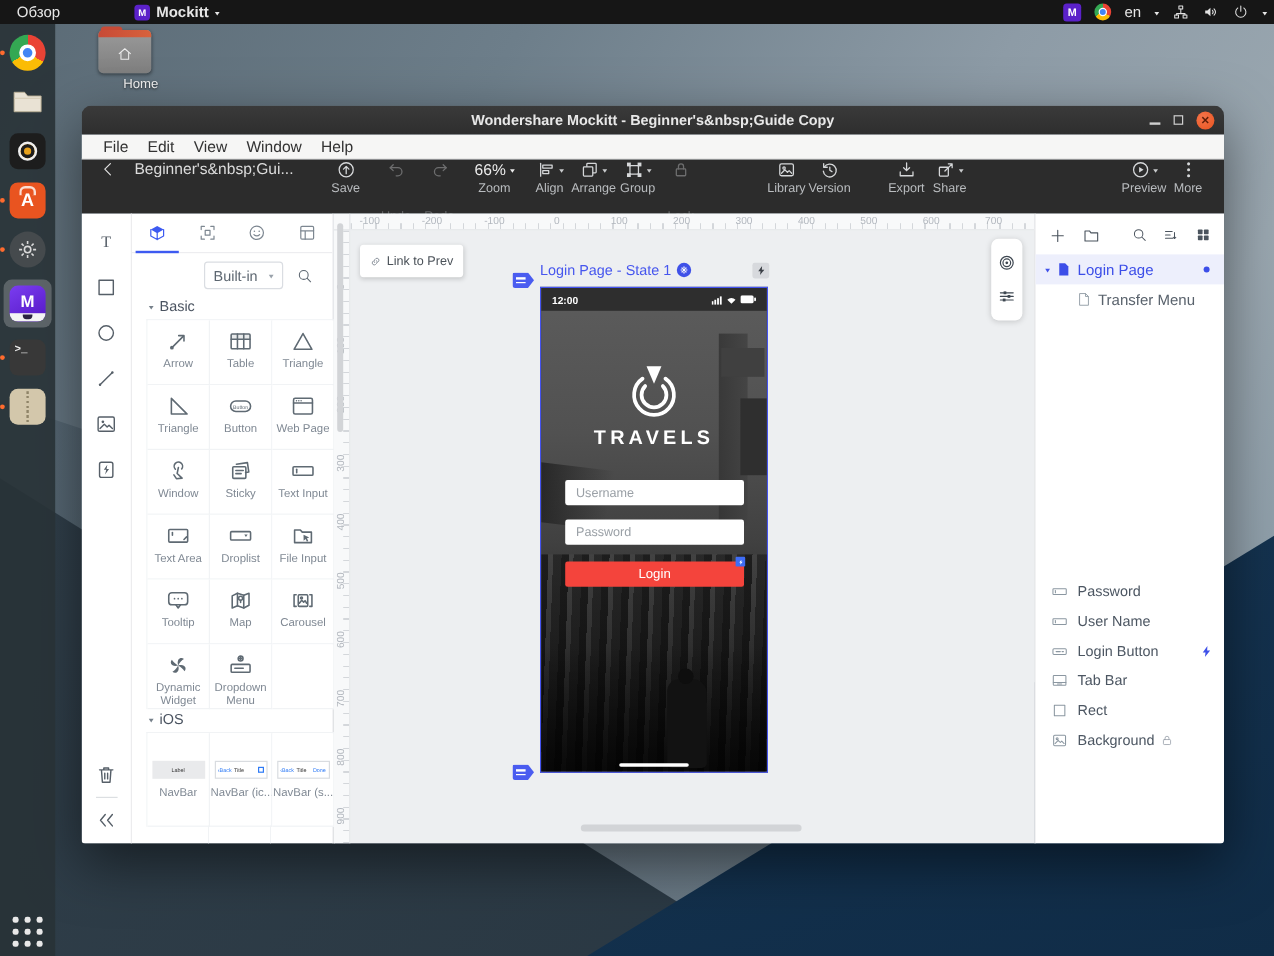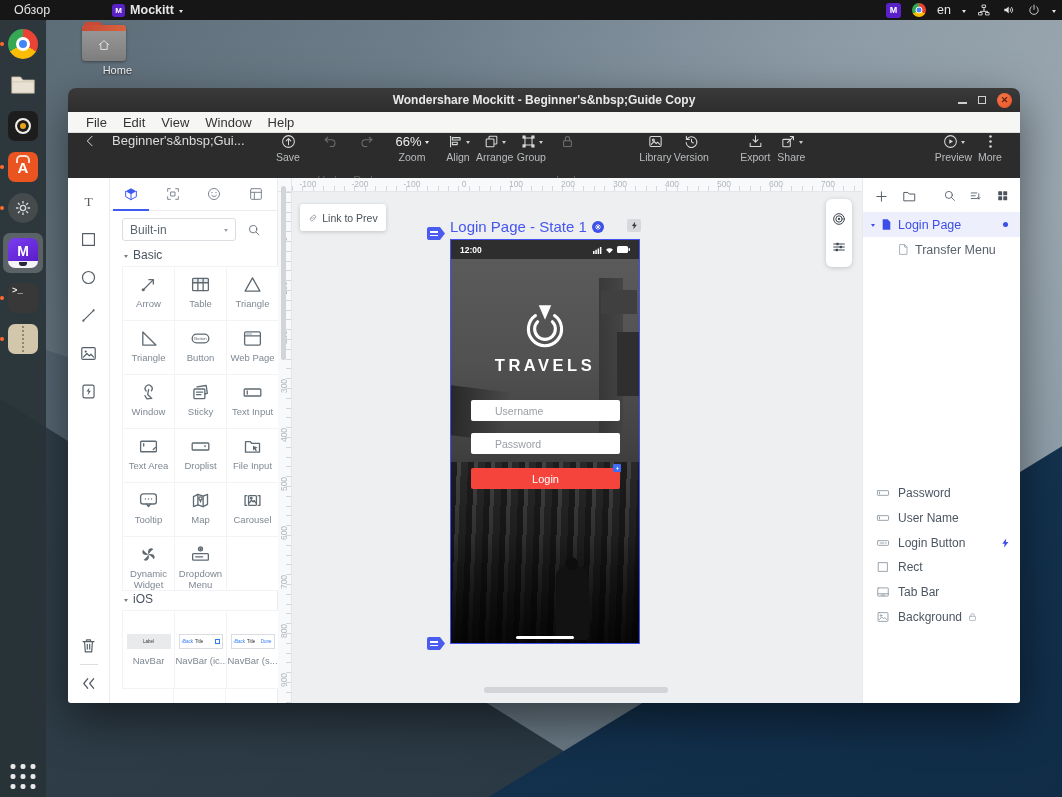--- a/index.html
+++ b/index.html
@@ -119,21 +119,21 @@
 
   
   .widgets { width:168px; background:#fff; border-right:1px solid #ececee; position:relative; flex:none; font-size:0; }
   .w-tabs { height:33px; border-bottom:1px solid #ededf0; display:flex; }
   .w-tab { width:42px; display:flex; align-items:center; justify-content:center; position:relative; color:#7d8791; }
   .w-tab .ic { width:16px; height:16px; }
   .w-tab.sel { color:#3d5af1; }
   .w-tab.sel::after { content:""; position:absolute; bottom:-1px; left:3px; right:3px; height:2px; background:#3d5af1; }
   .w-filter { position:absolute; top:40px; left:12px; right:12px; height:23px; display:flex; gap:7px; }
   .w-select { flex:1; border:1px solid #dadde2; border-radius:3px; display:flex; align-items:center;
-    padding:0 7px; font-size:12px; color:#5c6670; }
+    padding:0 7px; font-size:12px; color:#5c6670;margin-left:48px; }
   .w-select .caret { margin-left:auto; color:#9aa2ab; }
   .w-search { width:22px; display:flex; align-items:center; justify-content:center; color:#5c6670; }
   .w-search .ic { width:14px; height:14px; }
   .w-section { position:absolute; left:14px; display:flex; align-items:center; gap:5px; font-size:12px; color:#4a5360; }
   .w-section .caret { color:#76808a; }
   .sec-basic { top:70px; } .sec-ios { top:414px; }
   .w-grid { position:absolute; top:88px; left:12px; width:157px; display:grid; grid-template-columns:repeat(3,52px);
     border-top:1px solid #f1f3f5; border-left:1px solid #f1f3f5; }
   .widget-cell { width:52px; height:54px; border-right:1px solid #f1f3f5; border-bottom:1px solid #f1f3f5;
     display:flex; flex-direction:column; align-items:center; padding-top:7px; background:#fff; }
@@ -165,21 +165,21 @@
     background-size:5px 100%; background-position:100% 0; background-repeat:no-repeat; }
   .v-ruler .rl { position:absolute; left:1px; font-size:8.5px; color:#b2b7be; writing-mode:vertical-rl;
     transform:rotate(180deg) translateY(50%); }
   .ruler-corner { position:absolute; top:0; left:0; width:14px; height:14px; background:#f8f9fa;
     border-right:1px solid #e4e6e9; border-bottom:1px solid #e4e6e9; }
   .link-chip { position:absolute; left:22px; top:26px; width:86px; height:27px; background:#fff; border-radius:3px;
     box-shadow:0 1px 4px rgba(0,0,0,.18); display:flex; align-items:center; justify-content:center; gap:4px;
     font-size:10.5px; color:#4a5158; }
   .link-chip .ic { width:10px; height:10px; color:#6b7480; }
   .artboard-head { position:absolute; left:172px; top:40px; display:flex; align-items:center; gap:5px; }
-  .artboard-title { font-size:15px; color:#4656ee; white-space:nowrap; }
+  .artboard-title { font-size:12px; color:#4656ee; white-space:nowrap; }
   .gear-dot { width:12px; height:12px; border-radius:50%; background:#3f51e8; display:flex; align-items:center; justify-content:center; }
   .gear-dot svg { width:8px; height:8px; }
   .bolt-chip { position:absolute; left:349px; top:41px; width:14px; height:13px; background:#d7d9dd; border-radius:2px;
     display:flex; align-items:center; justify-content:center; color:#3a3f46; }
   .bolt-chip svg { width:9px; height:9px; }
   .tag-chip { position:absolute; left:149px; width:18px; height:13px; background:#4a5cf0; border-radius:2px 0 0 2px;
     clip-path:polygon(0 0,72% 0,100% 50%,72% 100%,0 100%); }
   .tag-chip i { position:absolute; left:3px; right:7px; height:1.5px; background:#fff; }
   .tag-chip i:nth-child(1){ top:4px; } .tag-chip i:nth-child(2){ top:7.5px; }
   .tag-top { top:49px; } .tag-bottom { top:459px; }
@@ -201,21 +201,21 @@
   .ph-person::before { content:""; position:absolute; top:-9px; left:9px; width:13px; height:13px; border-radius:50%; background:#0e0e0e; }
   .ab-status { position:absolute; top:0; left:0; right:0; height:19px; background:rgba(42,42,42,.92);
     display:flex; align-items:center; justify-content:space-between; padding:0 9px; }
   .ab-time { color:#fff; font-size:8.5px; font-weight:bold; }
   .ab-sticons { display:flex; align-items:center; gap:3px; }
   .ab-sticons svg { display:block; }
   .ab-logo { position:absolute; top:58px; left:50%; transform:translateX(-50%); width:56px; height:56px; color:#fff; }
   .ab-logotext { position:absolute; top:116px; left:0; right:0; text-align:center; color:#fff; font-size:16.5px;
     font-weight:bold; letter-spacing:3.5px; }
   .ab-input { position:absolute; left:20px; right:19px; height:21px; background:#fff; border-radius:2px;
-    display:flex; align-items:center; padding-left:24px; font-size:10.5px; color:#9aa0a6; }
+    display:flex; align-items:center; padding-left:9px; font-size:10.5px; color:#9aa0a6; }
   .ab-user { top:160px; } .ab-pass { top:193px; }
   .ab-login { position:absolute; left:20px; right:19px; top:228px; height:21px; background:#f4443c; border-radius:2px;
     display:flex; align-items:center; justify-content:center; color:#fff; font-size:11px; }
   .ab-login-badge { position:absolute; right:-1px; top:-4px; width:8px; height:8px; background:#3f6df6; border-radius:1px;
     display:flex; align-items:center; justify-content:center; }
   .ab-login-badge svg { width:5px; height:5px; }
   .ab-homebar { position:absolute; bottom:4px; left:50%; transform:translateX(-50%); width:58px; height:3.5px;
     background:#fff; border-radius:2px; }
 
   .float-tools { position:absolute; left:548px; top:21px; width:26px; height:68px; background:#fff; border-radius:6px;
@@ -1068,33 +1068,33 @@
               <span class="lname">Login Button</span>
               <span class="layer-badge bolt">
                 <svg viewBox="0 0 24 24" fill="currentColor">
                   <path d="M13.5 2 5 13.5h5L9 22l9.5-12h-5.5Z"></path>
                 </svg>
               </span>
             </div>
             <div class="layer-row">
               <span class="lic">
                 <svg viewBox="0 0 24 24" fill="none" stroke="currentColor" stroke-width="1.5" stroke-linecap="round" stroke-linejoin="round">
-                  <rect x="4.5" y="4.5" width="15" height="15"></rect>
-                </svg>
-              </span>
-              <span class="lname">Rect</span>
+                  <rect x="3" y="5" width="18" height="14" rx="1"></rect>
+                  <path d="M3 15h18M9 17.2h6"></path>
+                </svg>
+              </span>
+              <span class="lname">Tab Bar</span>
             </div>
             <div class="layer-row">
               <span class="lic">
                 <svg viewBox="0 0 24 24" fill="none" stroke="currentColor" stroke-width="1.5" stroke-linecap="round" stroke-linejoin="round">
-                  <rect x="3" y="5" width="18" height="14" rx="1"></rect>
-                  <path d="M3 15h18M9 17.2h6"></path>
-                </svg>
-              </span>
-              <span class="lname">Tab Bar</span>
+                  <rect x="4.5" y="4.5" width="15" height="15"></rect>
+                </svg>
+              </span>
+              <span class="lname">Rect</span>
             </div>
             <div class="layer-row">
               <span class="lic">
                 <svg viewBox="0 0 24 24" fill="none" stroke="currentColor" stroke-width="1.5" stroke-linecap="round" stroke-linejoin="round">
                   <rect x="3.5" y="4.5" width="17" height="15" rx="1.5"></rect>
                   <circle cx="8.5" cy="9.5" r="1.4"></circle>
                   <path d="m5.5 16.5 4.5-4.5 3 3 2-2 3.5 3.5"></path>
                 </svg>
               </span>
               <span class="lname">Background</span>

